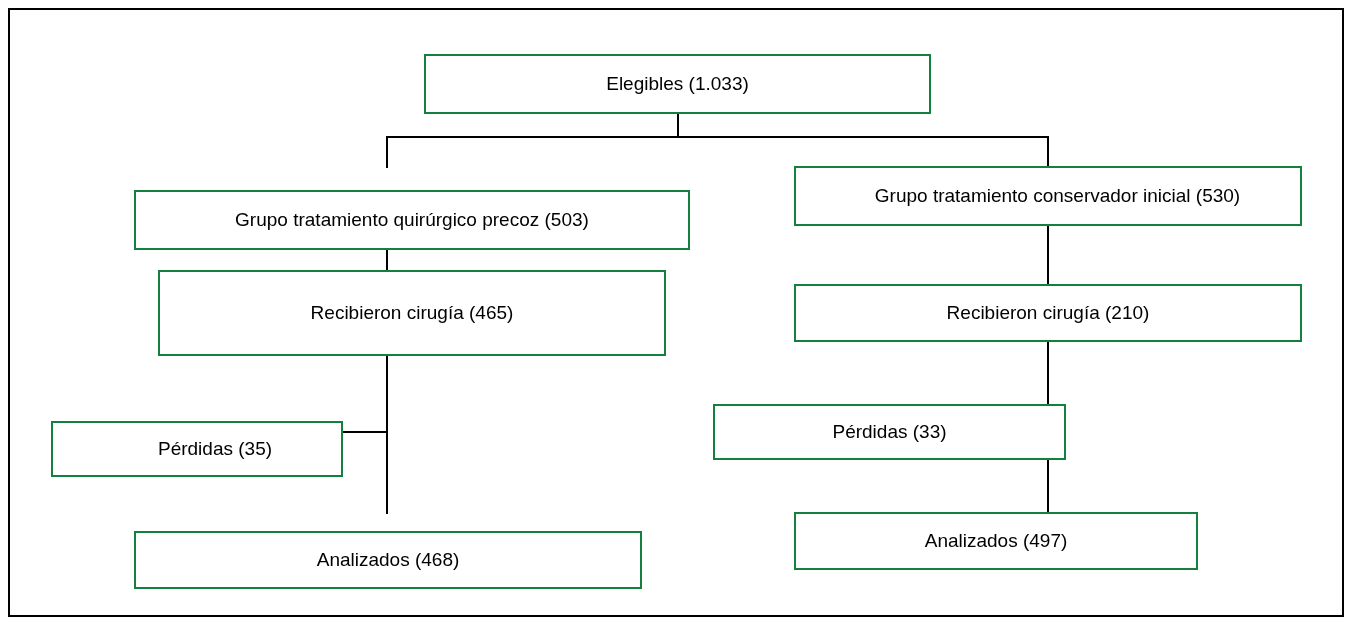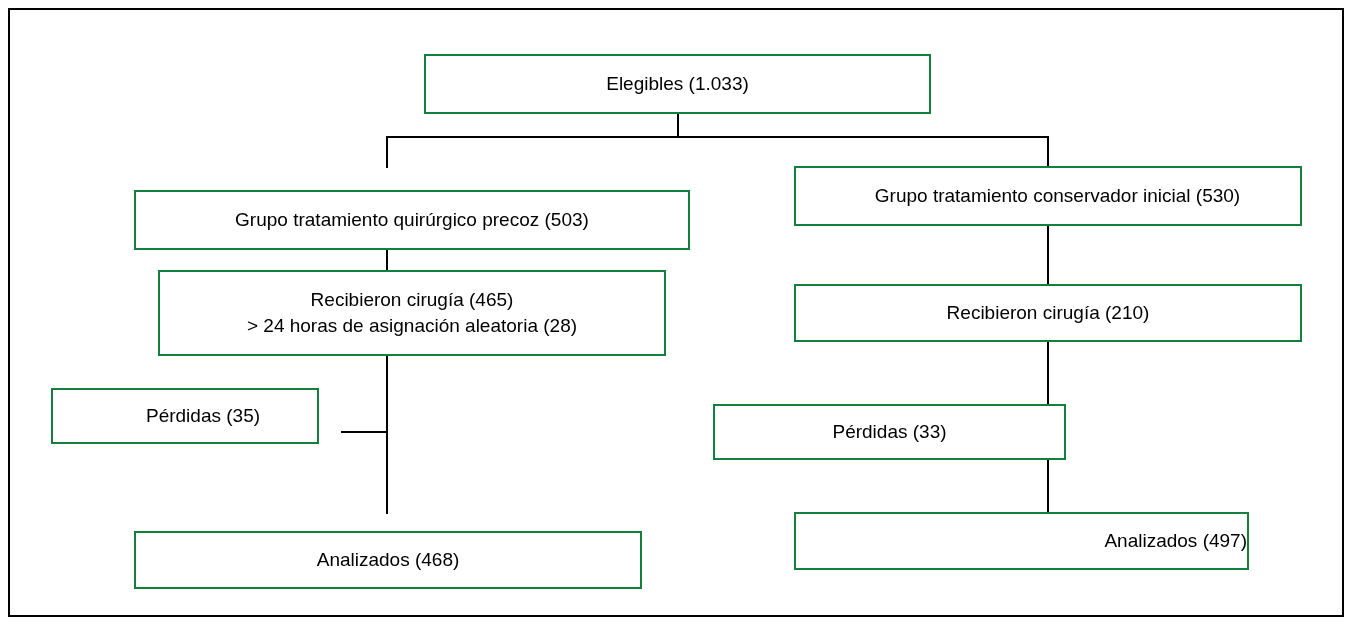--- a/index.html
+++ b/index.html
@@ -67,24 +67,24 @@
     background: #000000;
     z-index: 1;
   }
 
   
   #node-eligible      { left: 424px;  top: 54px;  width: 507px; height: 60px; }
   #node-surgical      { left: 134px;  top: 166px; width: 556px; height: 60px; margin-top: 24px; }
   #node-conservative  { left: 794px;  top: 166px; width: 508px; height: 60px; padding-left: 19px; }
   #node-surgery-left  { left: 134px;  top: 270px; width: 508px; height: 86px; margin-left: 24px; }
   #node-surgery-right { left: 794px;  top: 284px; width: 508px; height: 58px; }
-  #node-losses-left   { left: 51px;   top: 388px; width: 268px; height: 56px; padding-left: 36px; }
+  #node-losses-left   { left: 51px;   top: 421px; width: 292px; height: 56px; padding-left: 36px; }
   #node-losses-right  { left: 713px;  top: 404px; width: 353px; height: 56px; }
   #node-analyzed-left { left: 134px;  top: 512px; width: 508px; height: 58px; margin-top: 19px; }
-  #node-analyzed-right{ left: 794px;  top: 512px; width: 455px; height: 58px; align-items: flex-end; }
+  #node-analyzed-right{ left: 794px;  top: 512px; width: 404px; height: 58px; }
 
   
   #conn-top-stem      { left: 677px;  top: 114px; height: 24px; }
   
   #conn-split-bar     { left: 386px;  top: 136px; width: 663px; }
   
   #conn-left-drop     { left: 386px;  top: 136px; height: 32px; }
   
   #conn-right-drop    { left: 1047px; top: 136px; height: 32px; }
 
@@ -125,21 +125,20 @@
   <div class="node" id="node-surgical">
     <span class="line">Grupo tratamiento quirúrgico precoz (503)</span>
   </div>
 
   <div class="node" id="node-conservative">
     <span class="line">Grupo tratamiento conservador inicial (530)</span>
   </div>
 
   <div class="node" id="node-surgery-left">
     <span class="line">Recibieron cirugía (465)</span>
-    <span class="line">&gt; 24 horas de asignación aleatoria (28)</span>
   </div>
 
   <div class="node" id="node-surgery-right">
     <span class="line">Recibieron cirugía (210)</span>
   </div>
 
   <div class="node" id="node-losses-left">
     <span class="line">Pérdidas (35)</span>
   </div>
 

